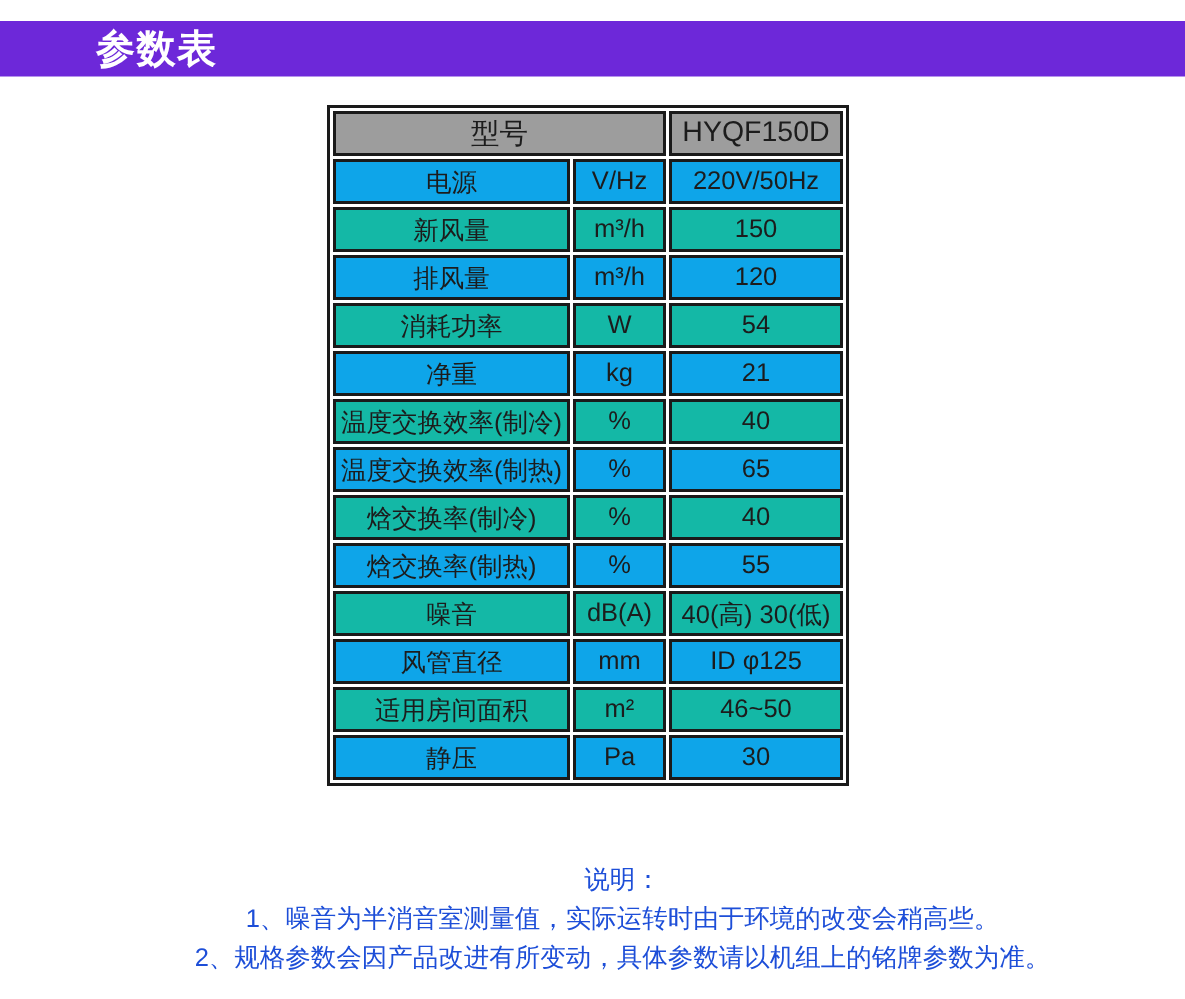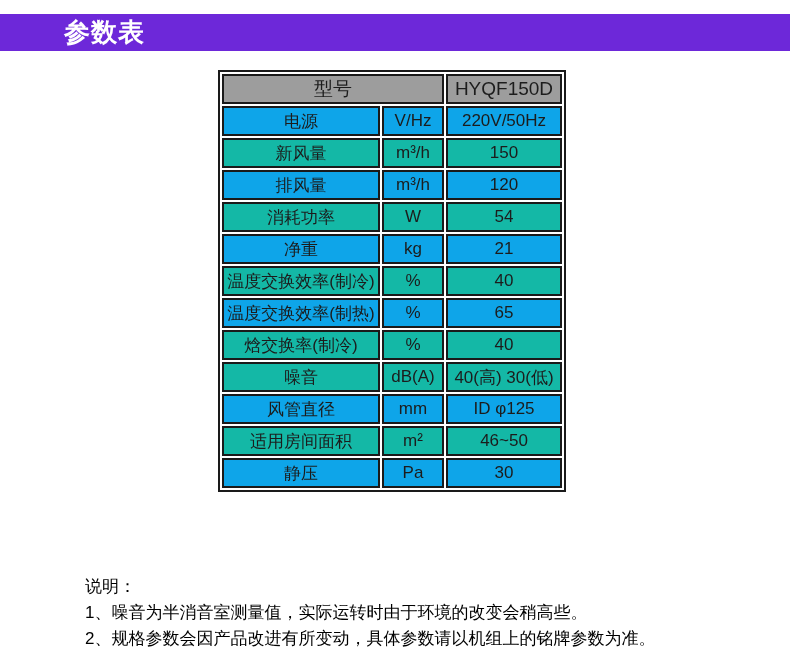--- a/index.html
+++ b/index.html
@@ -34,21 +34,21 @@
     overflow:hidden;white-space:nowrap;
   }
   col.c1{width:158px;} col.c2{width:62px;} col.c3{width:116px;}
   tr.hdr th{background:#9d9d9d;font-size:19px;font-weight:500;}
   tr.dark td{background:#0ea5e9;}
   tr.light td{background:#14b8a6;}
   td.small{font-size:14px;}
   
   .notes{
     position:absolute;left:85px;top:574px;width:660px;
-    font-size:17px;line-height:26px;color:#000000;
+    font-size:17px;line-height:26px;color:#1d4ed8;text-align:center;
   }
   .notes p{margin:0;}
 </style>
 </head>
 <body>
 
 <div class="banner">
   <span>参数表</span>
 </div>
 
@@ -97,20 +97,25 @@
         <tr class="dark">
           <td>温度交换效率(制热)</td>
           <td>%</td>
           <td>65</td>
         </tr>
         <tr class="light">
           <td>焓交换率(制冷)</td>
           <td>%</td>
           <td>40</td>
         </tr>
+        <tr class="dark">
+          <td>焓交换率(制热)</td>
+          <td>%</td>
+          <td>55</td>
+        </tr>
         <tr class="light">
           <td>噪音</td>
           <td>dB(A)</td>
           <td class="small">40(高) 30(低)</td>
         </tr>
         <tr class="dark">
           <td>风管直径</td>
           <td>mm</td>
           <td>ID φ125</td>
         </tr>

